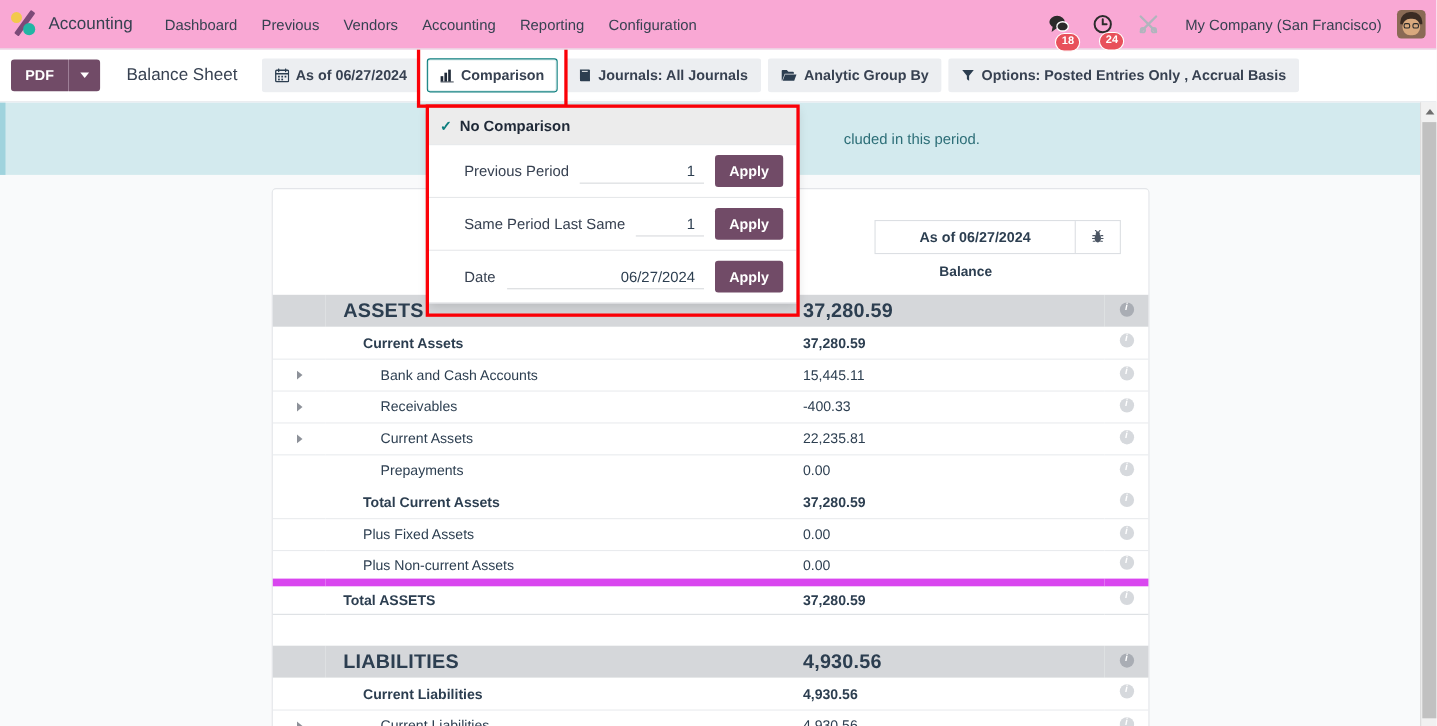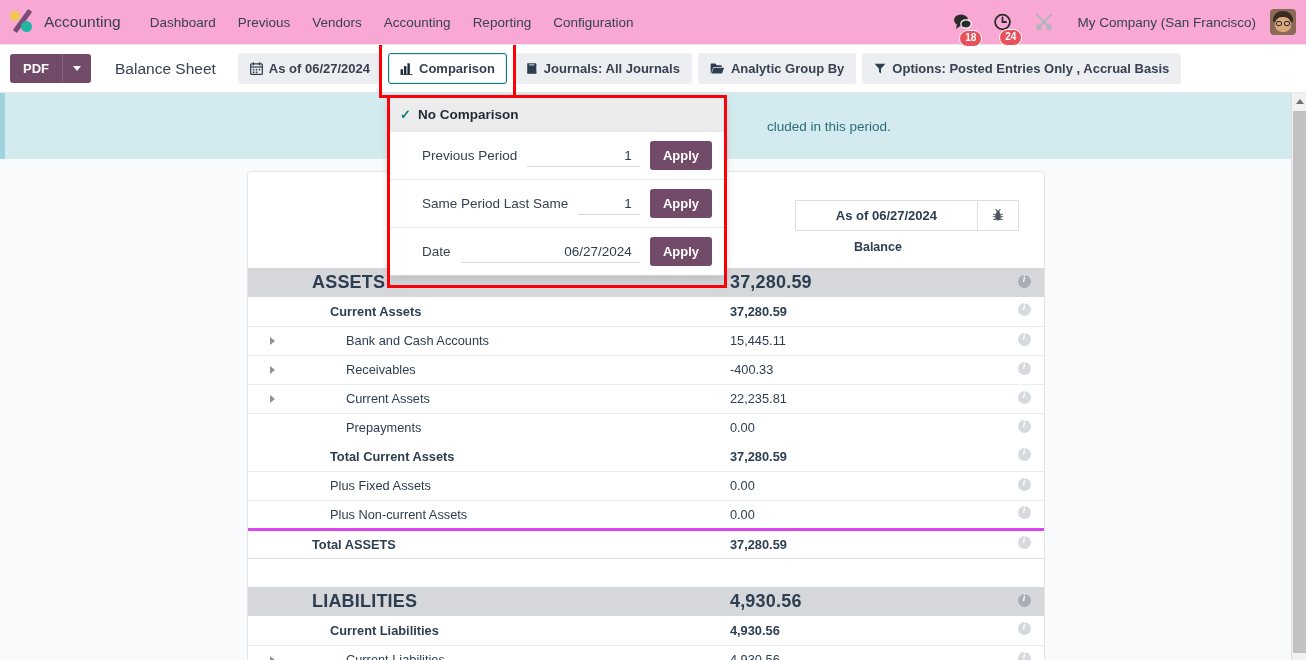--- a/index.html
+++ b/index.html
@@ -152,21 +152,21 @@
   table.report td { font-size: 12.8px; color: #2c3e50; vertical-align: middle; }
   .c-toggle { width: 48px; text-align: center; }
   .c-name { padding-left: 0; }
   .c-val { text-align: left; padding-right: 40px; white-space: nowrap; }
   .c-info { width: 40px; text-align: center; }
 
   tr.section { background: #d5d7da; }
   tr.section td { font-weight: bold; font-size: 18px; letter-spacing: .2px; }
   tr.subtotal td, tr.grandtotal td { font-weight: bold; }
   tr.line { border-top: 1px solid #e9ebee; }
-  tr.grandtotal { border-top: 3px solid #d946ef; border-bottom: 1px solid #dcdfe3; }
+  tr.grandtotal { border-top: 7px solid #d946ef; border-bottom: 1px solid #dcdfe3; }
   .val-neg { color: #e04c4c; }
   .val-zero { color: #c4c8cd; }
   .tri {
     display: inline-block; width: 0; height: 0;
     border-top: 4px solid transparent; border-bottom: 4px solid transparent;
     border-left: 5px solid #8d9199; cursor: pointer;
   }
   .info-dot {
     display: inline-block; width: 13px; height: 13px; border-radius: 50%;
     background: #d6d9dd; position: relative; cursor: pointer;

